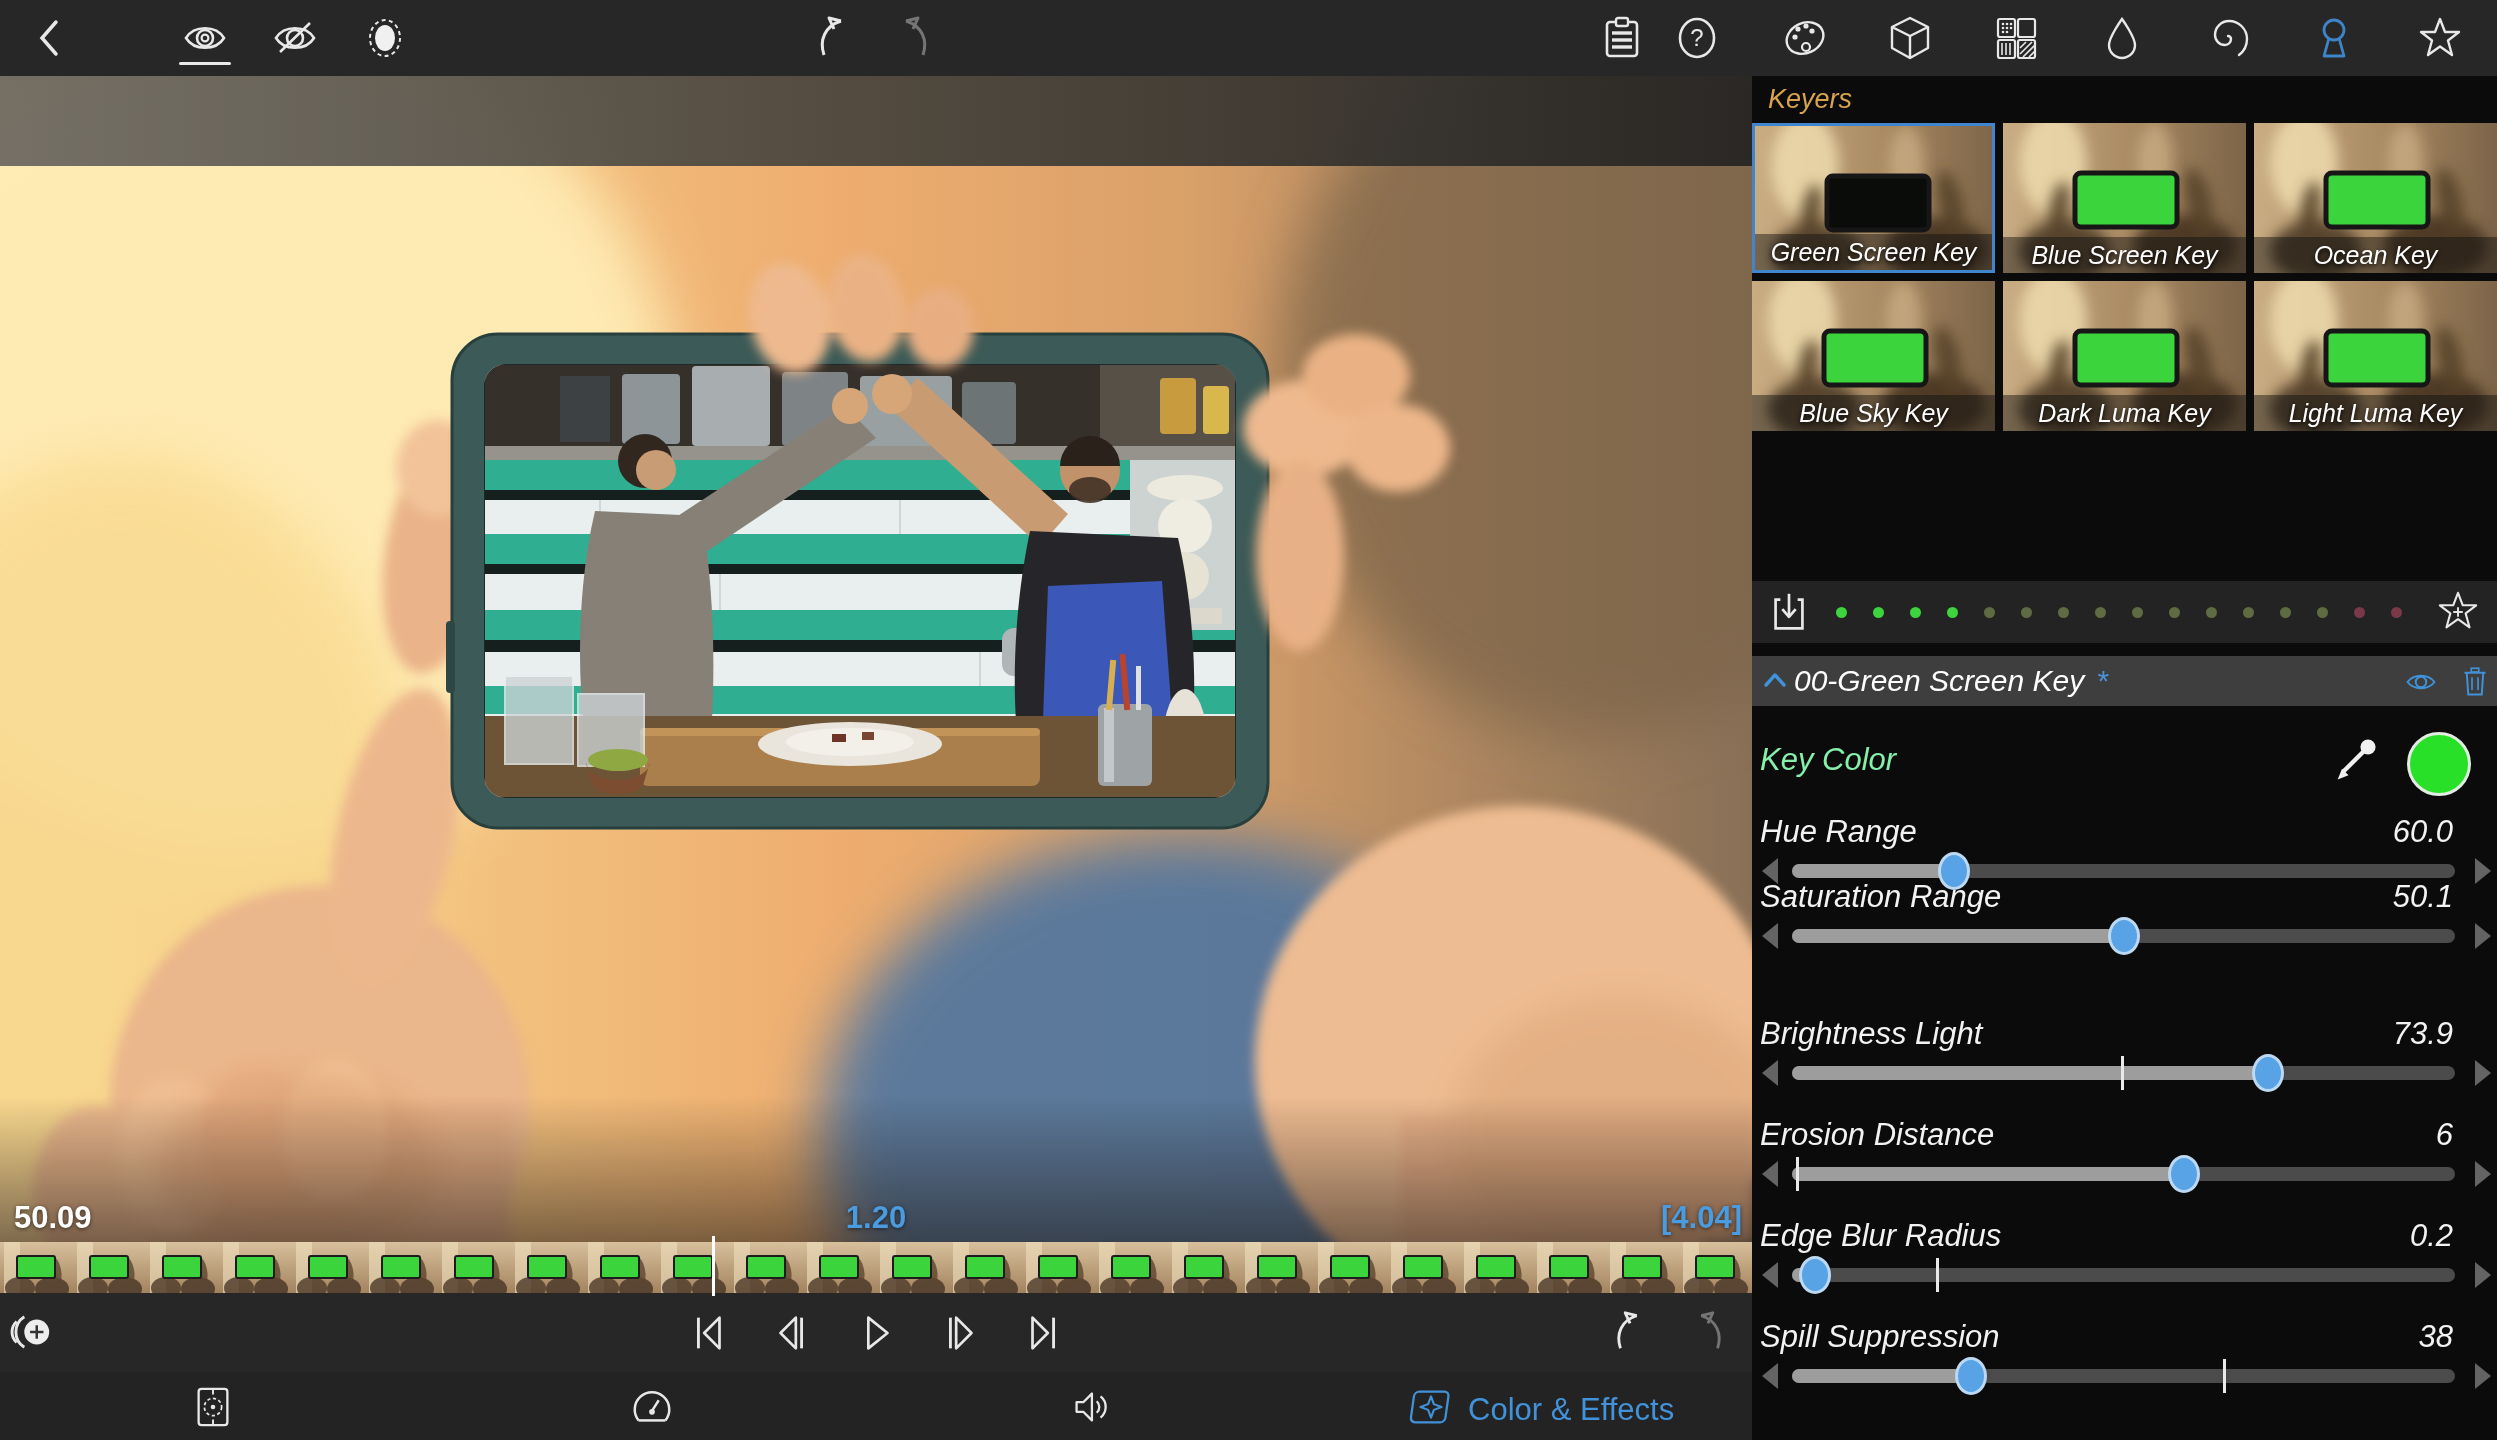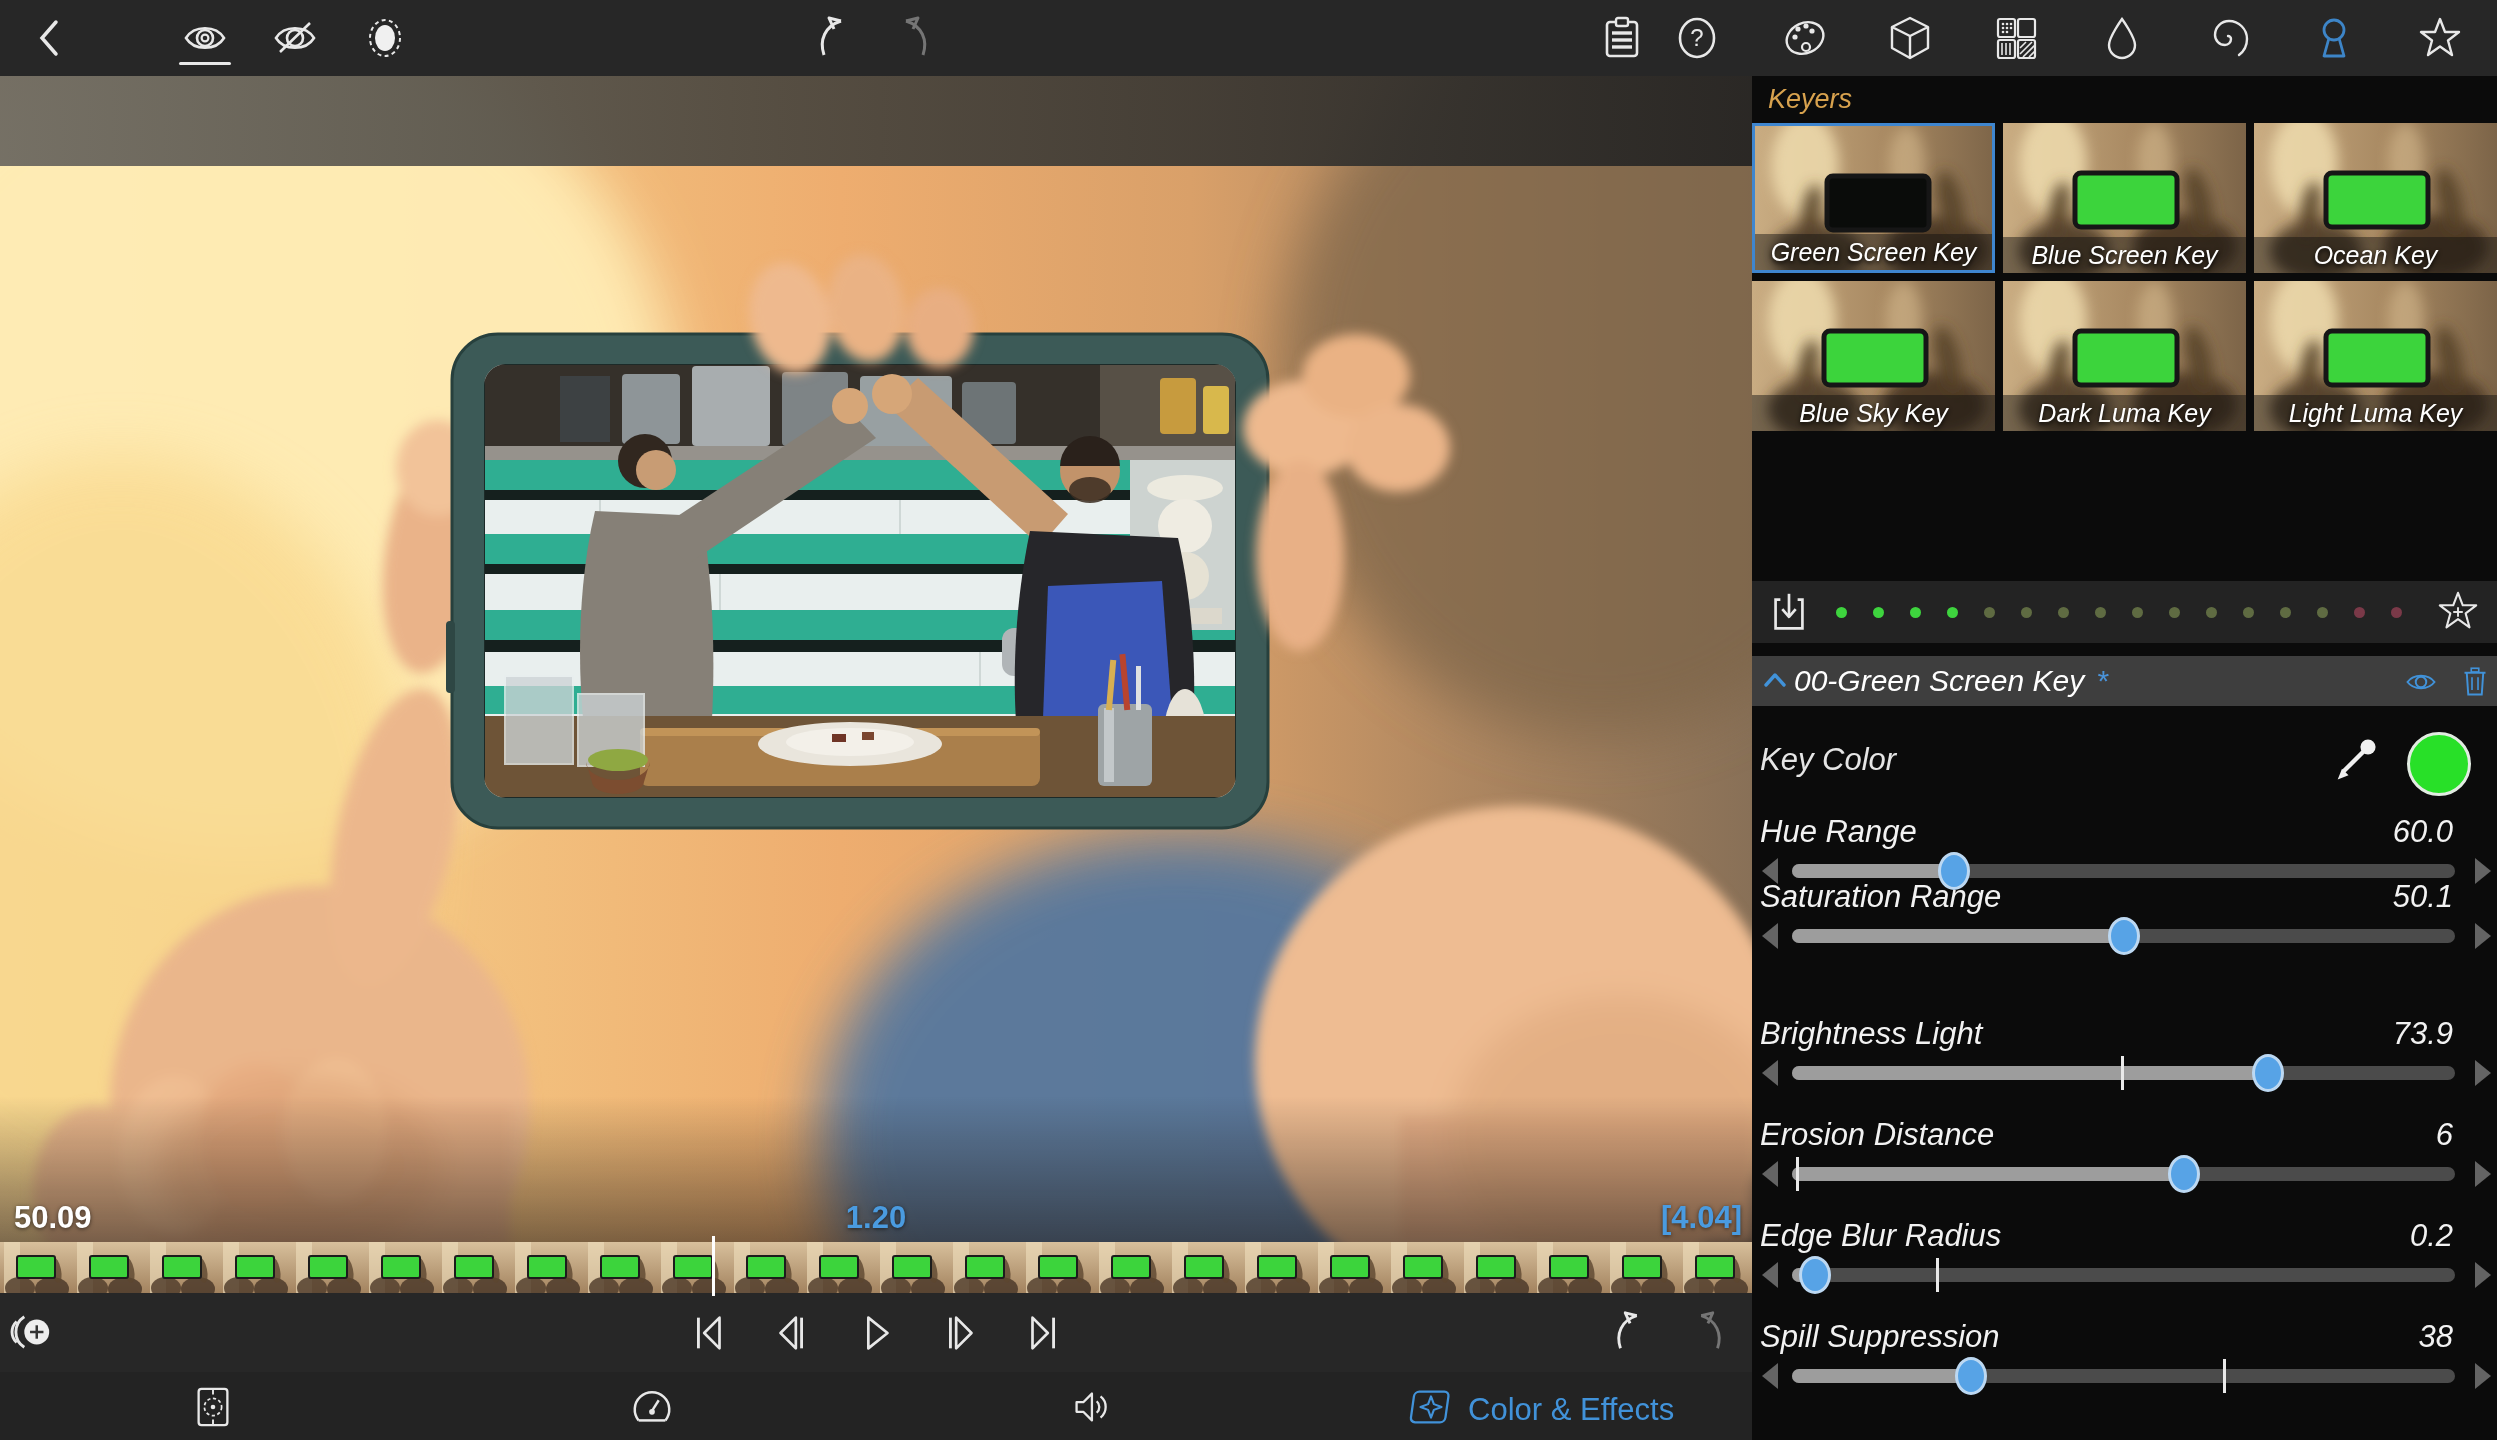--- a/index.html
+++ b/index.html
@@ -34,21 +34,21 @@
   .preset-card{position:absolute;width:243px;height:150px;overflow:hidden;box-sizing:border-box;background:#222;}
   .preset-card.sel{border:3px solid #3f86cf;}
   .preset-label{position:absolute;left:0;bottom:0;width:100%;height:36px;line-height:36px;text-align:center;
     font-size:25px;color:#fff;background:rgba(15,15,15,.45);text-shadow:0 2px 4px rgba(0,0,0,.9);}
   .pag-row{position:absolute;left:0;top:505px;width:745px;height:62px;background:#232323;}
   .pag-dot{position:absolute;top:26px;width:11px;height:11px;border-radius:50%;}
   .layer-header{position:absolute;left:0;top:580px;width:745px;height:50px;background:#3e3e3e;padding-left:20px;}
   .lh-title{position:absolute;left:42px;top:8px;font-size:30px;color:#fff;white-space:nowrap;}
   .lh-star{color:#4a93d9;margin-left:12px;font-size:30px;}
   .kc-row{position:absolute;left:0;top:640px;width:745px;height:92px;}
-  .kc-label{position:absolute;left:8px;top:26px;font-size:31px;color:#e5e5e5;}
+  .kc-label{position:absolute;left:8px;top:26px;font-size:31px;color:#86efac;}
   .kc-swatch{position:absolute;right:26px;top:16px;width:58px;height:58px;border-radius:50%;border:3px solid #e2ece2;box-sizing:content-box;}
   .sl-row{position:absolute;left:0;width:745px;height:101px;}
   .sl-label{position:absolute;left:8px;top:6px;font-size:31px;color:#f2f2f2;}
   .sl-value{position:absolute;right:44px;top:6px;font-size:31px;color:#f2f2f2;}
   .sl-track{position:absolute;left:40px;top:56px;width:663px;height:14px;border-radius:7px;background:#4b4b4b;}
   .sl-fill{position:absolute;left:0;top:0;height:14px;border-radius:7px;background:#9d9d9d;}
   .sl-tick{position:absolute;top:46px;width:3px;height:34px;background:#e9e9e9;}
   .sl-thumb{position:absolute;top:44px;width:32px;height:38px;border-radius:50%;background:#57a3e6;border:3px solid #bcd8f2;box-sizing:border-box;}
   .sl-arrow{position:absolute;top:50px;width:0;height:0;border-top:13px solid transparent;border-bottom:13px solid transparent;}
   .sl-arrow.l{left:10px;border-right:16px solid #646464;}

